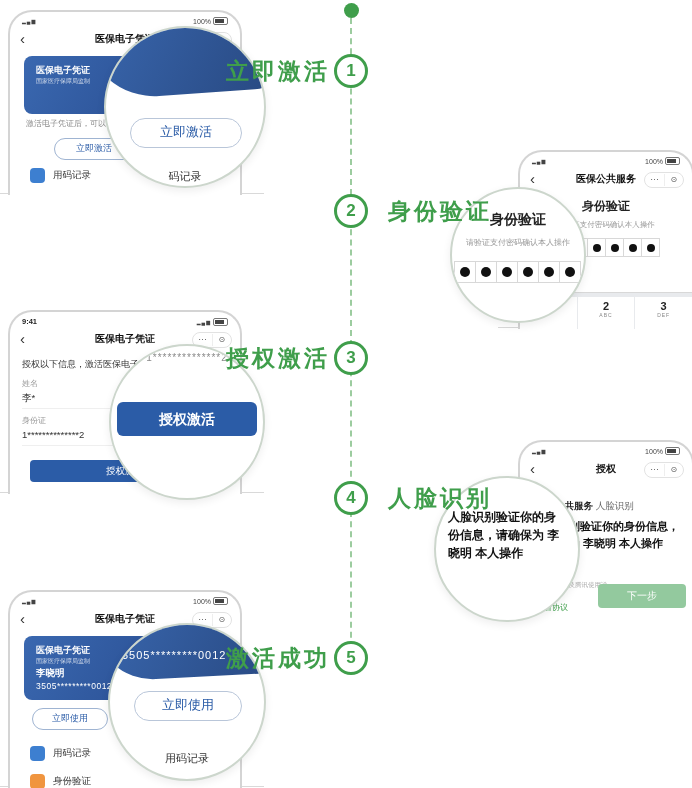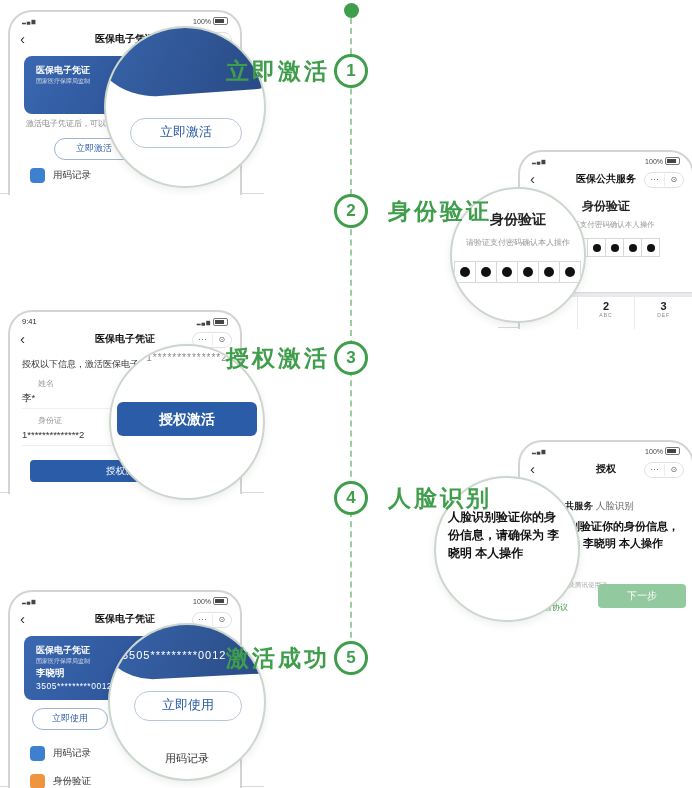--- a/index.html
+++ b/index.html
@@ -32,21 +32,21 @@
     border-radius:24px 24px 0 0;overflow:hidden;z-index:2;}
   #p1{left:8px;top:10px;width:230px;height:183px;}
   #p2{left:518px;top:150px;width:172px;height:177px;}
   #p3{left:8px;top:310px;width:230px;height:182px;}
   #p4{left:518px;top:440px;width:172px;height:176px;}
   #p5{left:8px;top:590px;width:230px;height:198px;}
 
   .statusbar{position:absolute;top:5px;left:0;right:0;padding:0 12px;display:flex;
     justify-content:space-between;align-items:center;font-size:7px;color:#444;}
   .signal{font-size:5px;letter-spacing:1px;color:#444;}
-  .time{font-size:7.5px;font-weight:normal;color:#222;}
+  .time{font-size:7.5px;font-weight:bold;color:#222;}
   .batt{display:inline-flex;align-items:center;gap:2px;}
   .batticon{display:inline-block;width:13px;height:6px;border:1px solid #777;border-radius:2px;position:relative;}
   .batticon::after{content:"";position:absolute;left:1px;top:1px;bottom:1px;width:9px;background:#444;}
   .navbar{position:absolute;top:16px;left:0;right:0;height:22px;line-height:22px;text-align:center;
     font-size:10px;font-weight:bold;color:#111;}
   .backbtn{position:absolute;left:10px;top:0;font-size:15px;font-weight:normal;color:#333;line-height:22px;}
   .capsule{position:absolute;right:8px;top:4px;width:38px;height:14px;border:1px solid #e2e2e2;
     border-radius:8px;display:flex;align-items:center;background:#fff;color:#555;font-weight:normal;}
   .cap-more{flex:1;text-align:center;font-size:8px;line-height:12px;border-right:1px solid #eee;}
   .cap-target{flex:1;text-align:center;font-size:8px;line-height:12px;}
@@ -78,21 +78,21 @@
     align-items:center;justify-content:center;background:#fff;}
   .pwddot{width:8px;height:8px;border-radius:50%;background:#111;}
   #p2-keypad{position:absolute;left:0;right:0;top:140px;bottom:0;background:#e8eaed;display:flex;
     gap:1px;padding-top:4px;border-top:1px solid #d8d8d8;}
   .key{flex:1;background:#fff;text-align:center;}
   .kd{font-size:11px;font-weight:bold;color:#222;margin-top:3px;}
   .kl{font-size:5px;color:#888;letter-spacing:1px;}
 
   
   #p3-intro{position:absolute;left:12px;top:46px;font-size:9px;color:#333;white-space:nowrap;}
-  .flabel{position:absolute;left:28px;font-size:8px;color:#999;}
+  .flabel{position:absolute;left:12px;font-size:8px;color:#999;}
   .fvalue{position:absolute;left:12px;font-size:9.5px;color:#333;}
   .fdiv{position:absolute;left:12px;right:12px;height:1px;background:#efefef;}
   #p3-f1l{top:66px}#p3-f1v{top:80px}#p3-d1{top:96px}
   #p3-f2l{top:103px}#p3-f2v{top:117px}#p3-d2{top:133px}
   #p3-btn{position:absolute;left:20px;top:148px;width:190px;height:22px;background:#2b5ca7;
     border-radius:4px;color:#fff;font-size:9.5px;text-align:center;line-height:22px;}
 
   
   #p4-app{position:absolute;left:16px;top:58px;font-size:9.5px;color:#666;white-space:nowrap;}
   #p4-app b{color:#222;}
@@ -334,20 +334,21 @@
     </div>
     <div class="rowitem" id="p5-row2">
       <span class="rowicon orange"></span>
       <span class="rowtext">身份验证</span>
     </div>
   </div>
 
   <div class="zoom" id="z1">
     <div id="z1-blue"></div>
     <div id="z1-btn">立即激活</div>
+    <div id="z1-frag">码记录</div>
   </div>
 
   <div class="zoom" id="z2">
     <div id="z2-title">身份验证</div>
     <div id="z2-sub">请验证支付密码确认本人操作</div>
     <div id="z2-dots">
       <span class="pwdbox lg">
           <span class="pwddot lg"></span>
         </span>
       <span class="pwdbox lg">

